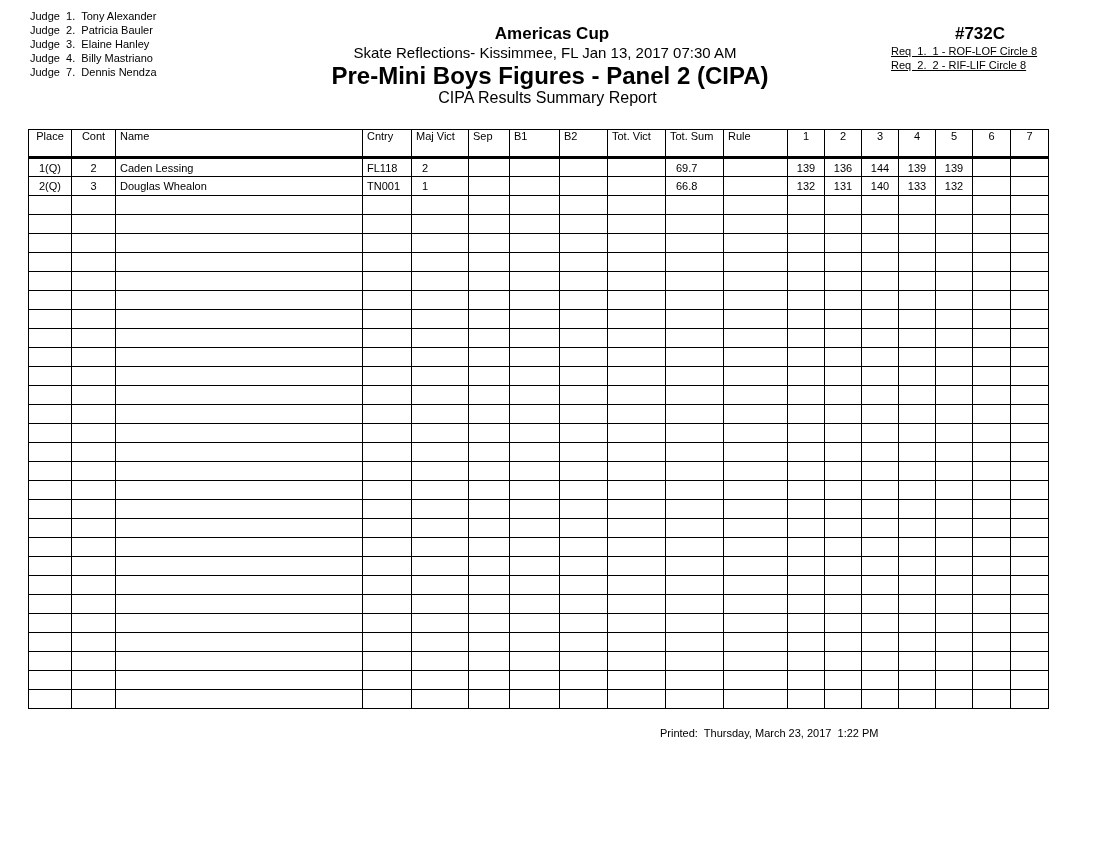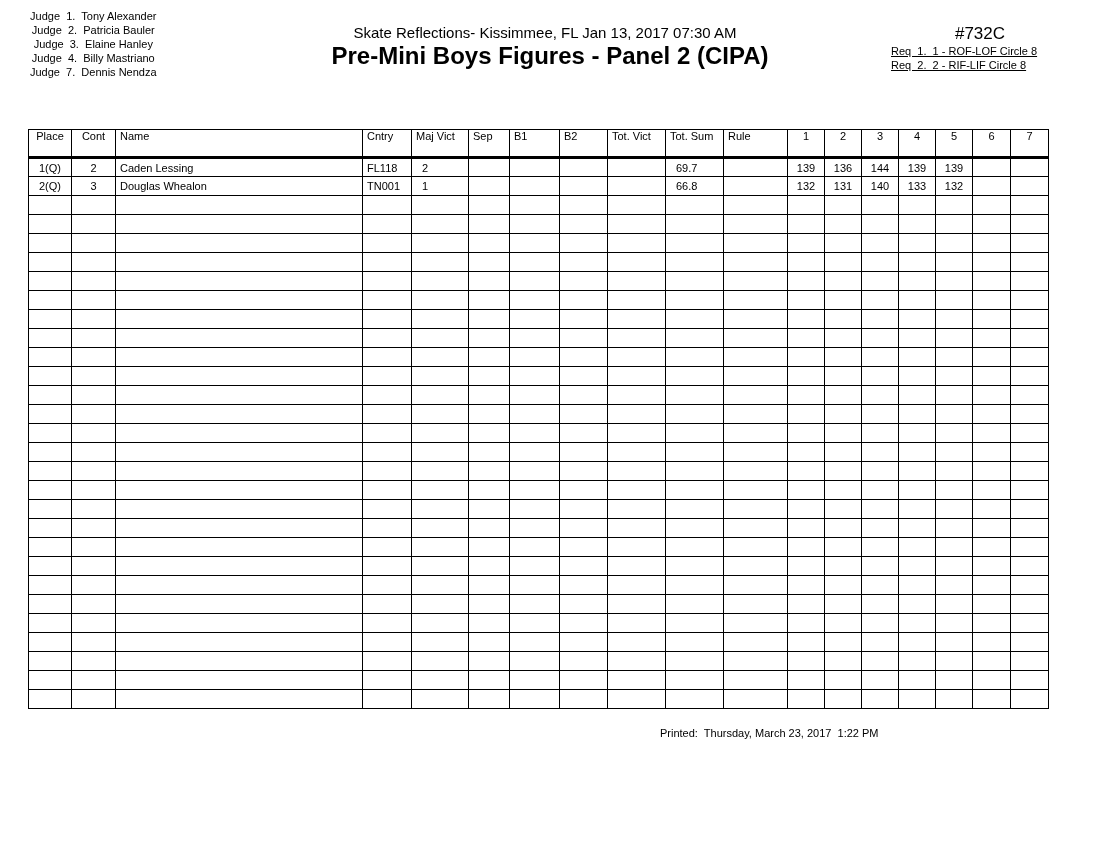--- a/index.html
+++ b/index.html
@@ -1,26 +1,26 @@
 <!DOCTYPE html>
 <html><head>
 <meta charset="utf-8">
 <style>
   html, body { margin: 0; padding: 0; background: #ffffff; }
   body { width: 1100px; height: 850px; position: relative; overflow: hidden;
          font-family: "Liberation Sans", "DejaVu Sans", sans-serif; color: #000; }
-  .judges { position: absolute; left: 30px; top: 9px; font-size: 11px; line-height: 14px; text-align: center; }
+  .judges { position: absolute; left: 30px; top: 9px; font-size: 11px; line-height: 14px; }
   .judges div { white-space: pre; }
   .center-head { position: absolute; left: 300px; width: 500px; top: 24px; text-align: center; }
   .event-title { font-size: 17px; font-weight: bold; line-height: 20px; margin-left: 4px; }
   .event-sub { font-size: 15px; line-height: 18px; margin-left: -10px; }
   .event-name { font-size: 24px; font-weight: bold; line-height: 24px; margin-top: 2px; }
   .report-title { font-size: 16px; line-height: 20px; margin-left: -5px; }
   .right-head { position: absolute; left: 880px; width: 180px; top: 24px; }
-  .event-code { font-size: 17px; font-weight: normal; text-align: center; line-height: 20px; margin-left: 20px; }
+  .event-code { font-size: 17px; font-weight: bold; text-align: center; line-height: 20px; margin-left: 20px; }
   .req { font-size: 11px; line-height: 14px; padding-left: 11px; white-space: pre; text-decoration: underline; }
   table.results { position: absolute; left: 28px; top: 129px; border-collapse: collapse;
                   table-layout: fixed; width: 1020px; font-size: 11px; }
   table.results td, table.results th { border: 1px solid #000; height: 18px; padding: 0 4px;
                   font-weight: normal; white-space: nowrap; overflow: hidden; box-sizing: border-box; }
   table.results thead th { border-bottom: 3px solid #000; height: 20px; vertical-align: bottom; padding-bottom: 14px; }
   table.results tbody td { height: 19px; }
   .al { text-align: left; }
   .ac { text-align: center; }
   .indent { padding-left: 10px !important; }
@@ -31,22 +31,24 @@
 
 <div class="judges">
   <div>Judge  1.  Tony Alexander</div>
   <div>Judge  2.  Patricia Bauler</div>
   <div>Judge  3.  Elaine Hanley</div>
   <div>Judge  4.  Billy Mastriano</div>
   <div>Judge  7.  Dennis Nendza</div>
 </div>
 
 <div class="center-head">
+  <div class="event-title">Americas Cup</div>
   <div class="event-sub">Skate Reflections- Kissimmee, FL  Jan 13, 2017  07:30 AM</div>
   <div class="event-name">Pre-Mini Boys Figures - Panel 2 (CIPA)</div>
+  <div class="report-title">CIPA Results Summary Report</div>
 </div>
 
 <div class="right-head">
   <div class="event-code">#732C</div>
   <div class="req">Req  1.  1 - ROF-LOF Circle 8</div>
   <div class="req">Req  2.  2 - RIF-LIF Circle 8</div>
 </div>
 
 <table class="results">
   <colgroup>

